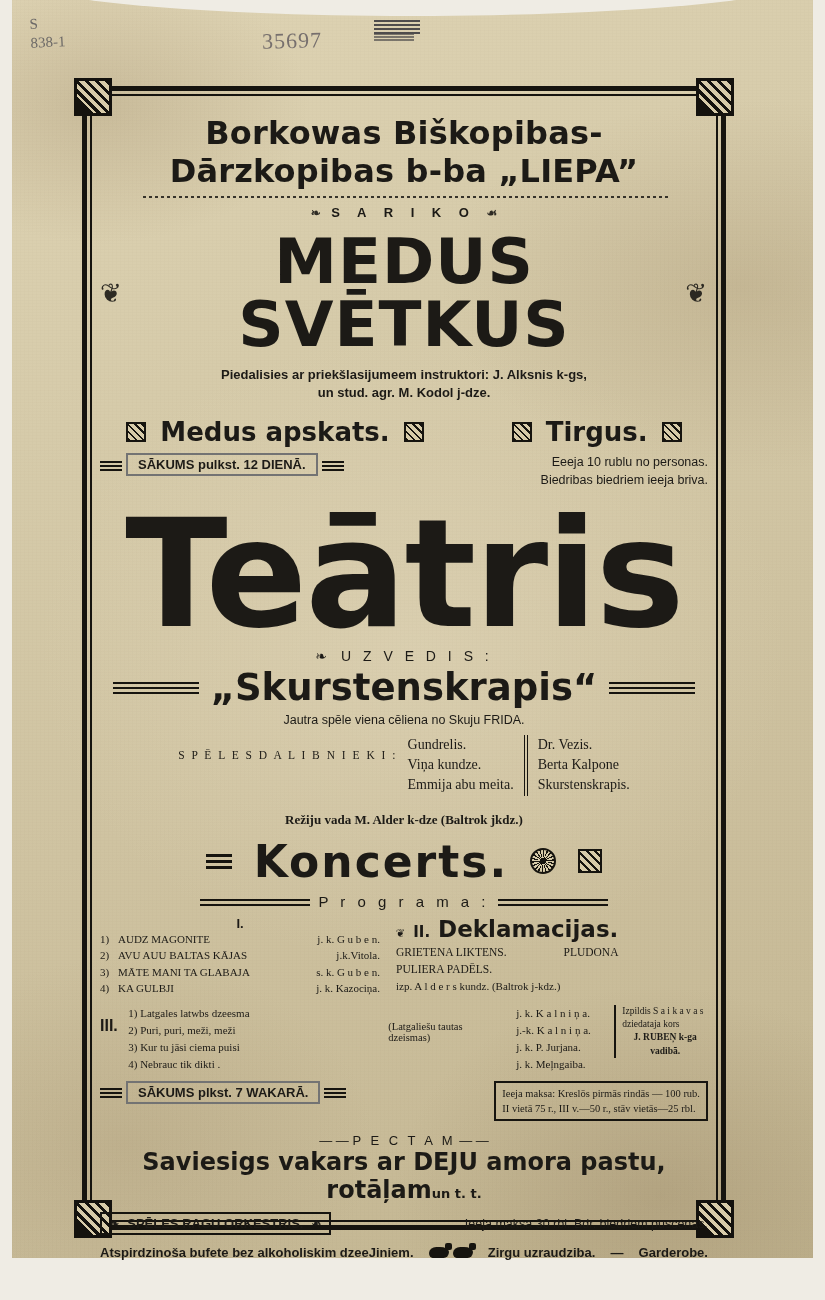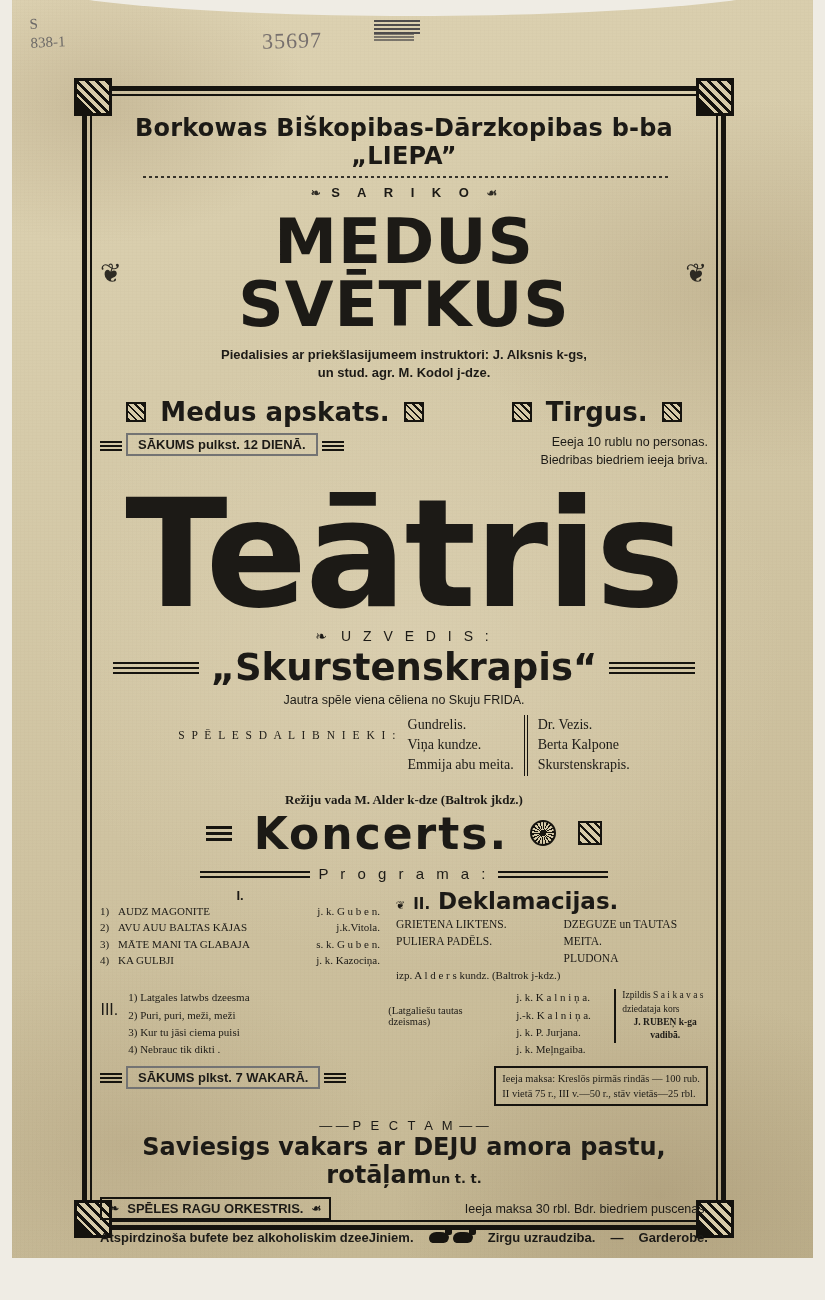--- a/index.html
+++ b/index.html
@@ -118,21 +118,21 @@
 
   
   #content {
     position: absolute;
     left: 100px; top: 100px;
     width: 608px; height: 1118px;
     text-align: center;
   }
 
   .soc-name {
-    font-size: 24px;
+    font-size: 32px;
     font-weight: bold;
     letter-spacing: .2px;
     margin-top: 14px;
     font-family: "DejaVu Sans", sans-serif;
   }
   .squiggle {
     height: 9px;
     margin: 2px 40px 0 40px;
     background:
       repeating-linear-gradient(90deg, rgba(0,0,0,0) 0 3px, #1a1814 3px 6px) center/100% 2px no-repeat;
@@ -240,21 +240,21 @@
     gap: 10px; margin-top: 8px;
     font-family: "Liberation Serif", serif;
   }
   .cast-label { font-size: 11.5px; letter-spacing: 2px; padding-top: 14px; }
   .cast-col { font-size: 14px; line-height: 1.45; text-align: left; }
   .cast-sep { width: 4px; align-self: stretch;
     background: linear-gradient(90deg, #16140f 0 1px, rgba(0,0,0,0) 1px 3px, #16140f 3px 4px); }
   .director { font-size: 13px; font-weight: bold; margin-top: 16px; font-family: "Liberation Serif", serif; }
 
   .koncerts-row {
-    display: flex; align-items: center; justify-content: center; gap: 22px; margin-top: 0;
+    display: flex; align-items: center; justify-content: center; gap: 22px; margin-top: 8px;
   }
   .koncerts {
     font-size: 44px; font-weight: bold; letter-spacing: 2px;
     font-family: "DejaVu Sans", sans-serif;
   }
   .rosette {
     width: 26px; height: 26px; border: 2px solid #16140f; border-radius: 50%;
     background:
       radial-gradient(circle, #16140f 0 3px, rgba(0,0,0,0) 3px),
       repeating-conic-gradient(#16140f 0 8deg, #d7cba9 8deg 20deg);
@@ -284,21 +284,21 @@
   .dekl-head {
     display: flex; align-items: baseline; gap: 8px;
     font-size: 23px; font-weight: bold; font-family: "DejaVu Sans", sans-serif;
   }
   .dekl-head .rn { font-size: 15px; }
   .dekl-list { font-size: 11.5px; line-height: 1.5; display: flex; gap: 23px; margin-top: 2px; font-family: "Liberation Serif", serif; }
   .dekl-list .c { flex: 1 1 0; }
   .dekl-note { font-size: 11px; margin-top: 2px; font-family: "Liberation Serif", serif; }
 
   .sect3 { display: flex; gap: 10px; margin-top: 8px; text-align: left; align-items: flex-start; }
-  .sect3 .rn { font-size: 16px; font-weight: normal; padding-top: 12px; width: 30px; text-align: right; }
+  .sect3 .rn { font-size: 16px; font-weight: bold; padding-top: 12px; width: 30px; text-align: left; }
   .sect3 .items { font-size: 11px; line-height: 1.55; flex: 0 0 250px; font-family: "Liberation Serif", serif; }
   .sect3 .folk { font-size: 10.5px; padding-top: 16px; flex: 0 0 118px; font-family: "Liberation Serif", serif; }
   .sect3 .singers { font-size: 11px; line-height: 1.55; flex: 0 0 88px; font-family: "Liberation Serif", serif; }
   .sect3 .choir { font-size: 9.5px; line-height: 1.4; border-left: 2px solid #16140f; padding-left: 6px; flex: 1 1 auto; font-family: "Liberation Serif", serif; }
 
   .bottom-band { display: flex; justify-content: space-between; align-items: flex-start; margin-top: 8px; }
   .entry-box { border: 2px solid #16140f; font-size: 10.5px; padding: 3px 6px; line-height: 1.45; text-align: left; font-family: "Liberation Serif", serif; }
 
   .pectam { font-size: 13px; letter-spacing: 3px; margin-top: 12px; }
   .pectam .dash { letter-spacing: 0; }
@@ -463,21 +463,20 @@
           <span class="orn-small">❦</span>
           <span class="rn">II.</span>
           <span>Deklamacijas.</span>
         </div>
         <div class="dekl-list">
           <span class="c">
             <div>GRIETENA LIKTENS.</div>
             <div>PULIERA PADĒLS.</div>
           </span>
           <span class="c">
-            <div>DZEGUZE un TAUTAS MEITA.</div>
             <div>PLUDONA</div>
           </span>
         </div>
         <div class="dekl-note">izp. A l d e r s  kundz.   (Baltrok j-kdz.)</div>
       </div>
     </div>
 
     <div class="sect3">
       <div class="rn">III.</div>
       <div class="items">

